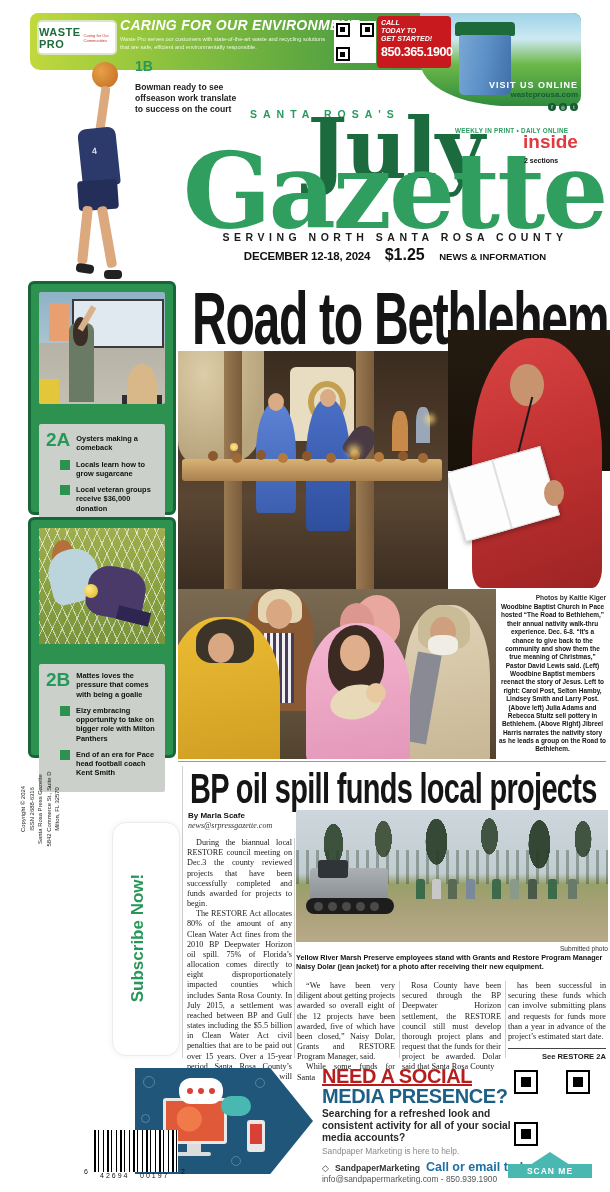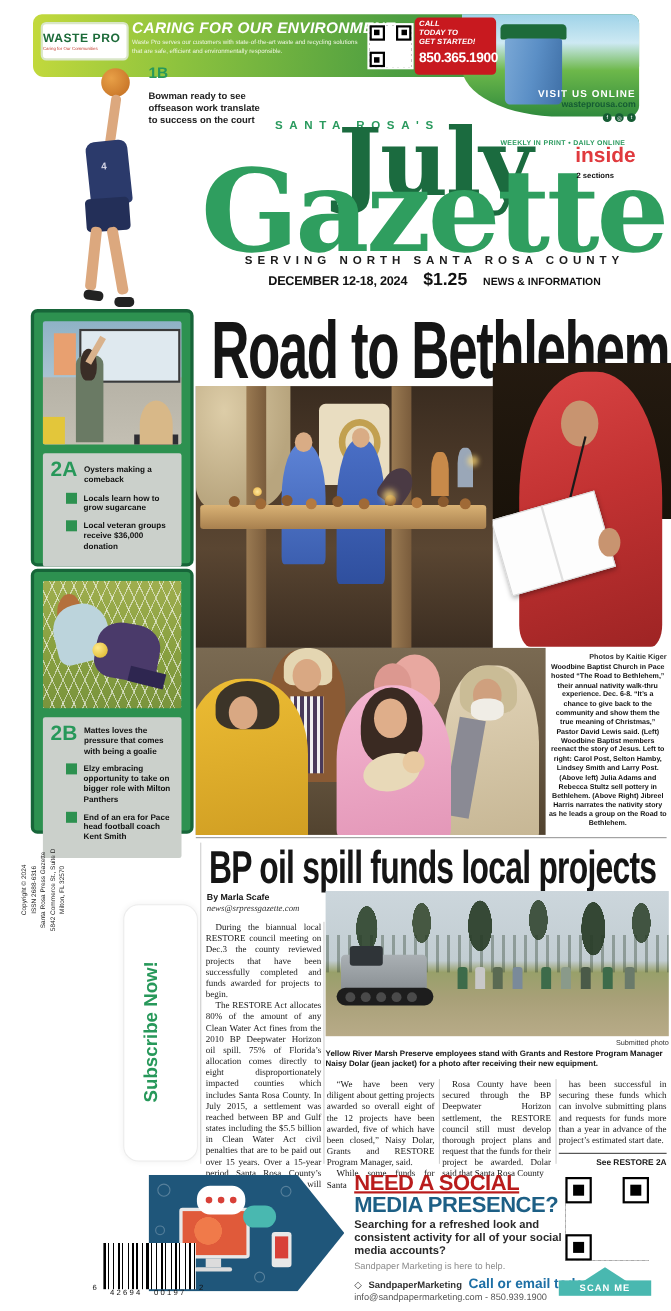--- a/index.html
+++ b/index.html
@@ -8,21 +8,21 @@
   .abs{position:absolute;}
   .condensed{transform-origin:0 50%;white-space:nowrap;}
 
   
   .banner{left:30px;top:13px;width:551px;height:57px;border-radius:8px 8px 10px 10px;
           background:linear-gradient(95deg,#c3d93c 0%,#8cc23e 25%,#4d9e41 60%,#2f8a3d 100%);}
   .banner-right{left:420px;top:13px;width:161px;height:93px;border-radius:0 8px 10px 10px;
           border-bottom-left-radius:90px 45px;
           background:linear-gradient(180deg,#9fd3e8 0%,#cde9f3 28%,#6db84a 55%,#2f8a3d 100%);}
   .wp-logo{left:37px;top:20px;width:76px;height:31px;background:#fff;border-radius:5px;
-           border:2px solid #d9e6c8;display:flex;flex-direction:column;justify-content:center;}
+           border:2px solid #d9e6c8;display:flex;flex-direction:row;align-items:center;justify-content:center;}
   .wp-logo .n{font-size:11px;font-weight:bold;color:#1d6b3a;letter-spacing:.5px;}
   .wp-logo .t{font-size:4px;color:#c23a2e;}
   .banner-head{left:120px;top:17px;font-size:14px;font-weight:bold;font-style:italic;color:#fff;letter-spacing:.3px;}
   .banner-body{left:120px;top:36px;width:205px;font-size:5.6px;color:#eef6e0;line-height:1.35;}
   .qr{background:#fff;padding:2px;}
   .qr .inner{width:100%;height:100%;background-color:#fff;
      background-image:
        repeating-linear-gradient(0deg,#000 0 2px,transparent 2px 5px),
        repeating-linear-gradient(90deg,#000 0 2px,transparent 2px 5px);
      background-blend-mode:lighten;position:relative;}
@@ -94,21 +94,21 @@
   .sphotoA .chair{position:absolute;left:0;bottom:0;width:16%;height:22%;background:#e3c63a;}
   .sphotoB{height:116px;background:
       repeating-linear-gradient(65deg,rgba(255,255,255,.55) 0 1px,transparent 1px 9px),
       repeating-linear-gradient(-65deg,rgba(255,255,255,.55) 0 1px,transparent 1px 9px),
       linear-gradient(180deg,#9fae4e 0%,#88a040 55%,#7a943c 100%);}
   .sphotoB .gk{position:absolute;left:8%;top:18%;width:40%;height:46%;background:#bcd4dc;border-radius:45% 45% 20% 20%;transform:rotate(-14deg);}
   .sphotoB .gkhair{position:absolute;left:10%;top:10%;width:18%;height:30%;background:#b4703c;border-radius:50%;}
   .sphotoB .fw{position:absolute;left:38%;top:34%;width:46%;height:44%;background:#4a3a6a;border-radius:40% 40% 20% 30%;transform:rotate(10deg);}
   .sphotoB .sock{position:absolute;left:62%;top:70%;width:26%;height:12%;background:#2e2650;transform:rotate(14deg);}
   .sphotoB .ball{position:absolute;left:36%;top:48%;width:14px;height:14px;border-radius:50%;background:radial-gradient(circle at 35% 35%,#ffe98a,#d8b020);}
-  .sgray{margin-top:8px;background:#cbd0cb;border-radius:2px;padding:7px 7px;box-sizing:border-box;}
+  .sgray{margin-top:20px;background:#cbd0cb;border-radius:2px;padding:7px 7px;box-sizing:border-box;}
   .srow{display:flex;gap:6px;margin-bottom:7px;align-items:flex-start;}
   .spage{font-size:19px;font-weight:bold;color:#27985a;line-height:.9;}
   .slead{font-size:7.4px;font-weight:bold;color:#111;line-height:1.25;padding-top:3px;}
   .sbullet{width:10px;height:10px;background:#2d9150;flex:0 0 10px;margin-left:14px;}
   .sitem{font-size:7.4px;font-weight:bold;color:#111;line-height:1.25;}
 
   
   .road-head{left:192px;top:282px;font-size:74px;font-weight:bold;color:#151515;line-height:1;
              letter-spacing:-2px;transform:scaleX(.65);}
   .ph-main{left:178px;top:351px;width:282px;height:238px;overflow:hidden;

